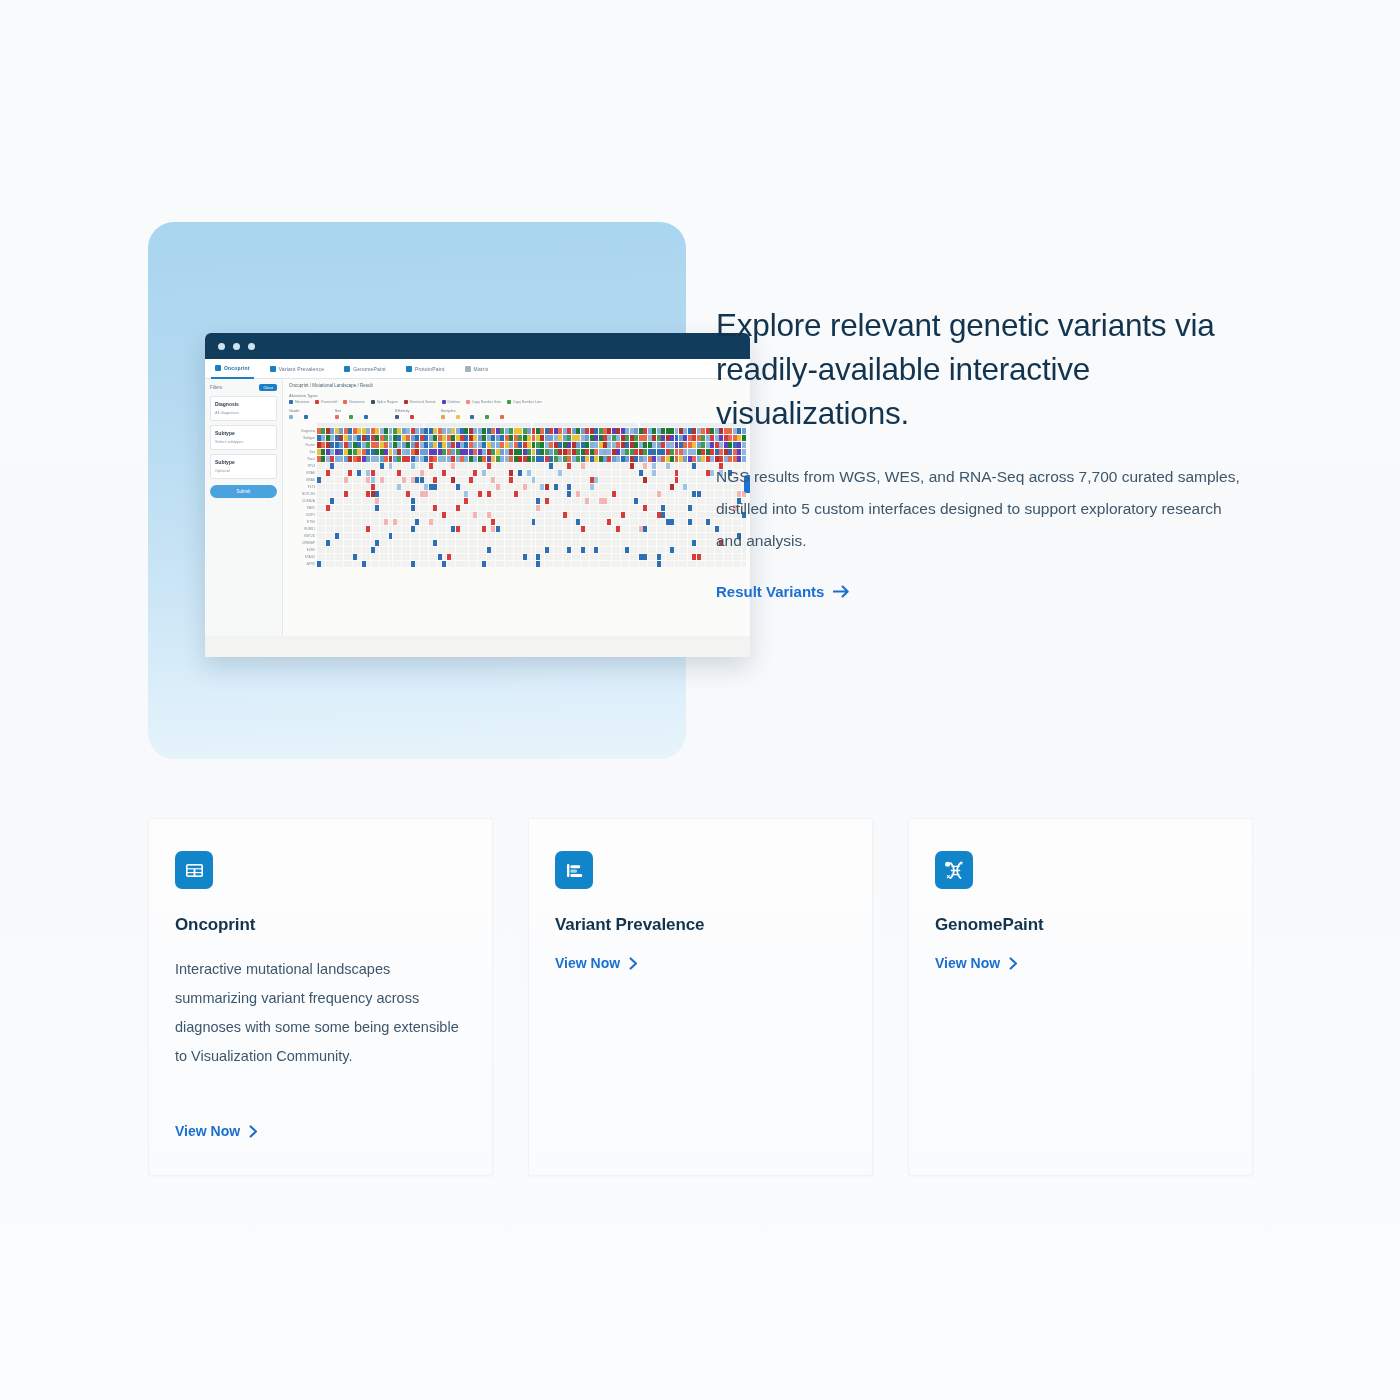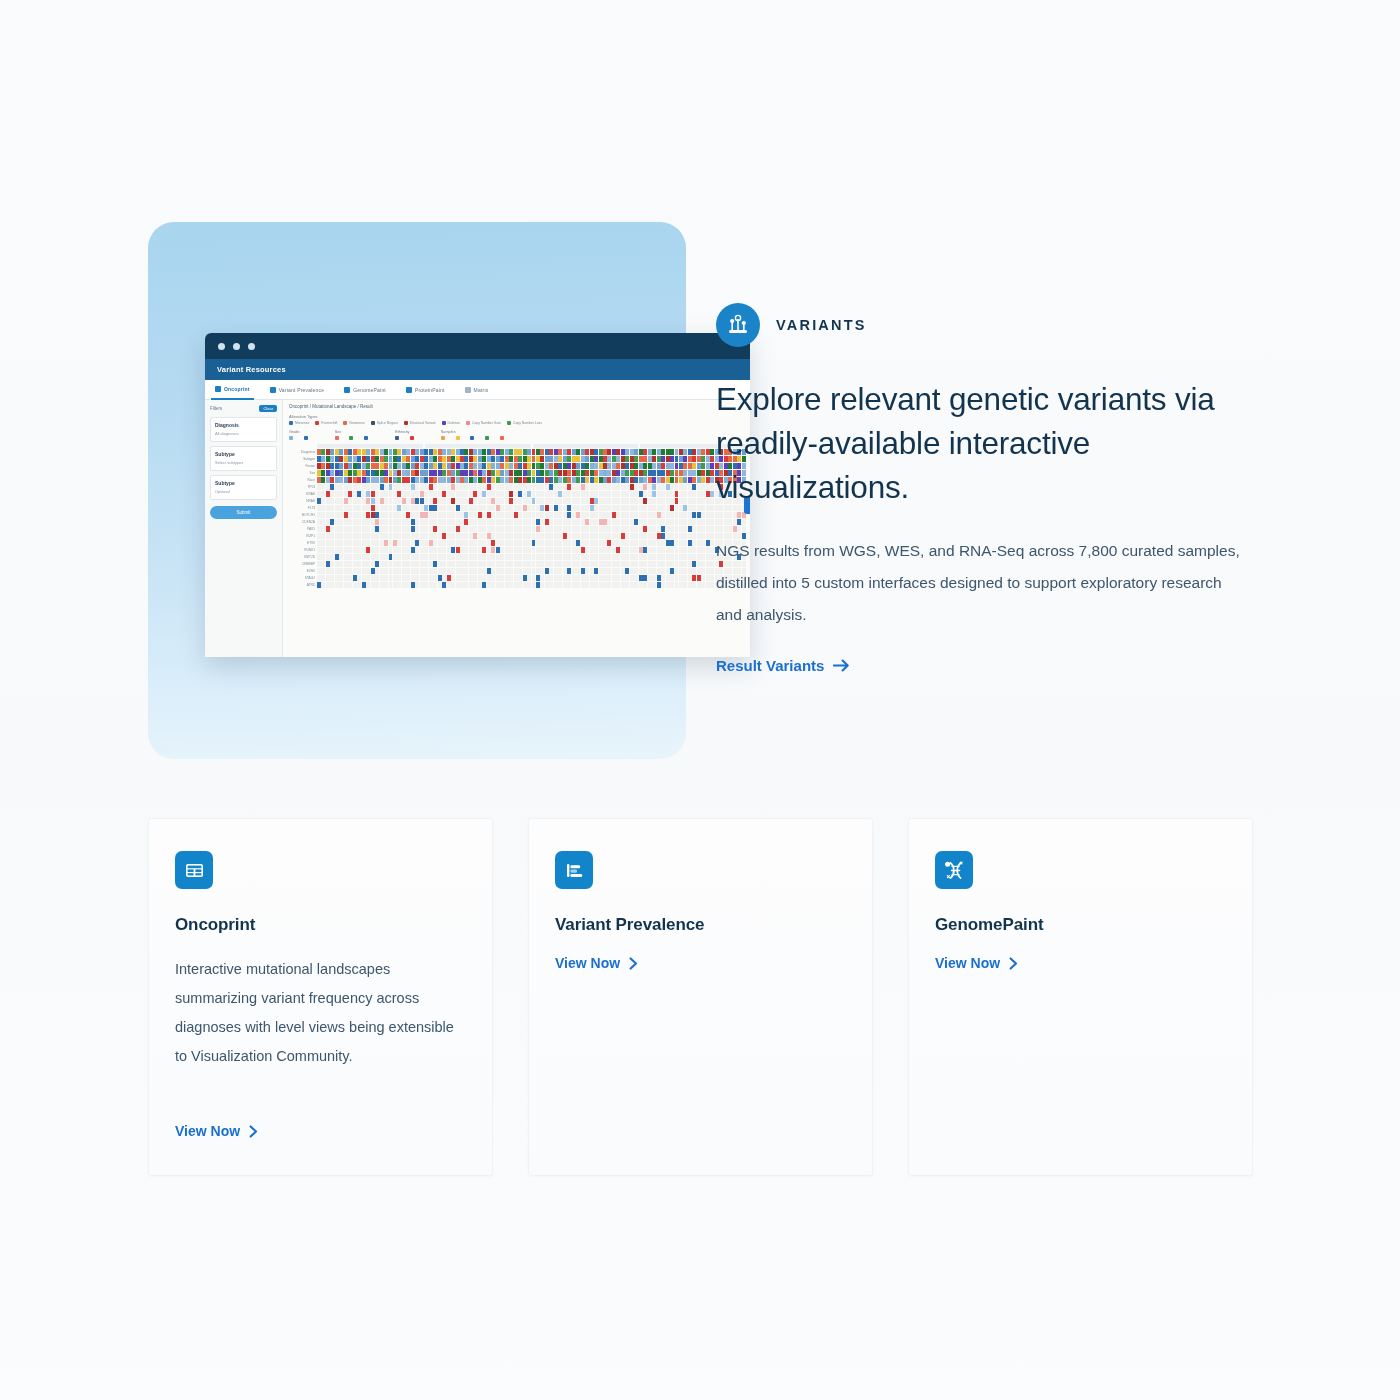--- a/index.html
+++ b/index.html
@@ -198,23 +198,20 @@
     <div class="hero-visual">
 
       <div class="browser">
 
         <div class="br-titlebar">
           <span class="br-dot d1"></span>
           <span class="br-dot d2"></span>
           <span class="br-dot d3"></span>
         </div>
 
-        <div class="br-appbar">
-          <span>Variant Resources</span>
-        </div>
 
         <div class="br-tabs">
           <div class="br-tab active">
             <i></i>
             <span>Oncoprint</span>
           </div>
           <div class="br-tab">
             <i></i>
             <span>Variant Prevalence</span>
           </div>
@@ -2392,37 +2389,23 @@
                 </div>
             </div>
             <div class="blue-arrow"></div>
           </div>
 
         </div>
       </div>
     </div>
 
     <div class="hero-text">
-      <div class="eyebrow-row">
-        <div class="eyebrow-badge">
-          <svg width="26" height="26" viewBox="0 0 26 26" aria-hidden="true">
-            <rect x="4" y="18" width="18" height="3" rx="1.5" fill="#ffffff"></rect>
-            <rect x="6.4" y="10" width="1.6" height="8" fill="#ffffff"></rect>
-            <rect x="12.2" y="7" width="1.6" height="11" fill="#ffffff"></rect>
-            <rect x="18" y="12" width="1.6" height="6" fill="#ffffff"></rect>
-            <circle cx="7.2" cy="9" r="2.1" fill="#ffffff"></circle>
-            <circle cx="13" cy="6" r="2.6" fill="none" stroke="#ffffff" stroke-width="1.4"></circle>
-            <circle cx="18.8" cy="11" r="2.1" fill="#ffffff"></circle>
-          </svg>
-        </div>
-        <div class="eyebrow-label">VARIANTS</div>
-      </div>
 
       <h2 class="hero-h2">Explore relevant genetic variants via readily-available interactive visualizations.</h2>
-      <p class="hero-p">NGS results from WGS, WES, and RNA-Seq across 7,800 curated samples, distilled into 5 custom interfaces designed to support exploratory research and analysis.</p>
+      <p class="hero-p">NGS results from WGS, WES, and RNA-Seq across 7,700 curated samples, distilled into 5 custom interfaces designed to support exploratory research and analysis.</p>
 
       <a class="hero-link" href="#">
         <span>Result Variants</span>
         <svg class="arrow-svg" width="17" height="13" viewBox="0 0 17 13" aria-hidden="true">
           <path d="M0.8 6.5 H14.4 M9.6 1.6 L14.7 6.5 L9.6 11.4" fill="none" stroke="#1a6fd0" stroke-width="2.1" stroke-linecap="round" stroke-linejoin="round"></path>
         </svg>
       </a>
     </div>
   </section>
 
@@ -2433,21 +2416,21 @@
         <svg width="21" height="21" viewBox="0 0 21 21" aria-hidden="true">
           <rect x="2" y="4" width="17" height="13" rx="2" fill="#ffffff"></rect>
           <rect x="3.6" y="5.6" width="13.8" height="2.6" fill="#1284c9"></rect>
           <rect x="3.6" y="9.4" width="6" height="2.6" fill="#1284c9"></rect>
           <rect x="11.4" y="9.4" width="6" height="2.6" fill="#1284c9"></rect>
           <rect x="3.6" y="13.2" width="6" height="2.2" fill="#1284c9"></rect>
           <rect x="11.4" y="13.2" width="6" height="2.2" fill="#1284c9"></rect>
         </svg>
       </div>
       <h3 class="card-title">Oncoprint</h3>
-      <p class="card-desc">Interactive mutational landscapes summarizing variant frequency across diagnoses with level views being extensible to Visualization Community.</p>
+      <p class="card-desc">Interactive mutational landscapes summarizing variant frequency across diagnoses with some some being extensible to Visualization Community.</p>
       <a class="card-link" href="#">
         <span>View Now</span>
         <svg class="arrow-svg" width="9" height="13" viewBox="0 0 9 13" aria-hidden="true">
           <path d="M1.6 1.4 L7 6.5 L1.6 11.6" fill="none" stroke="#1a6fd0" stroke-width="2.1" stroke-linecap="round" stroke-linejoin="round"></path>
         </svg>
       </a>
     </article>
 
     <article class="card">
       <div class="card-icon">

